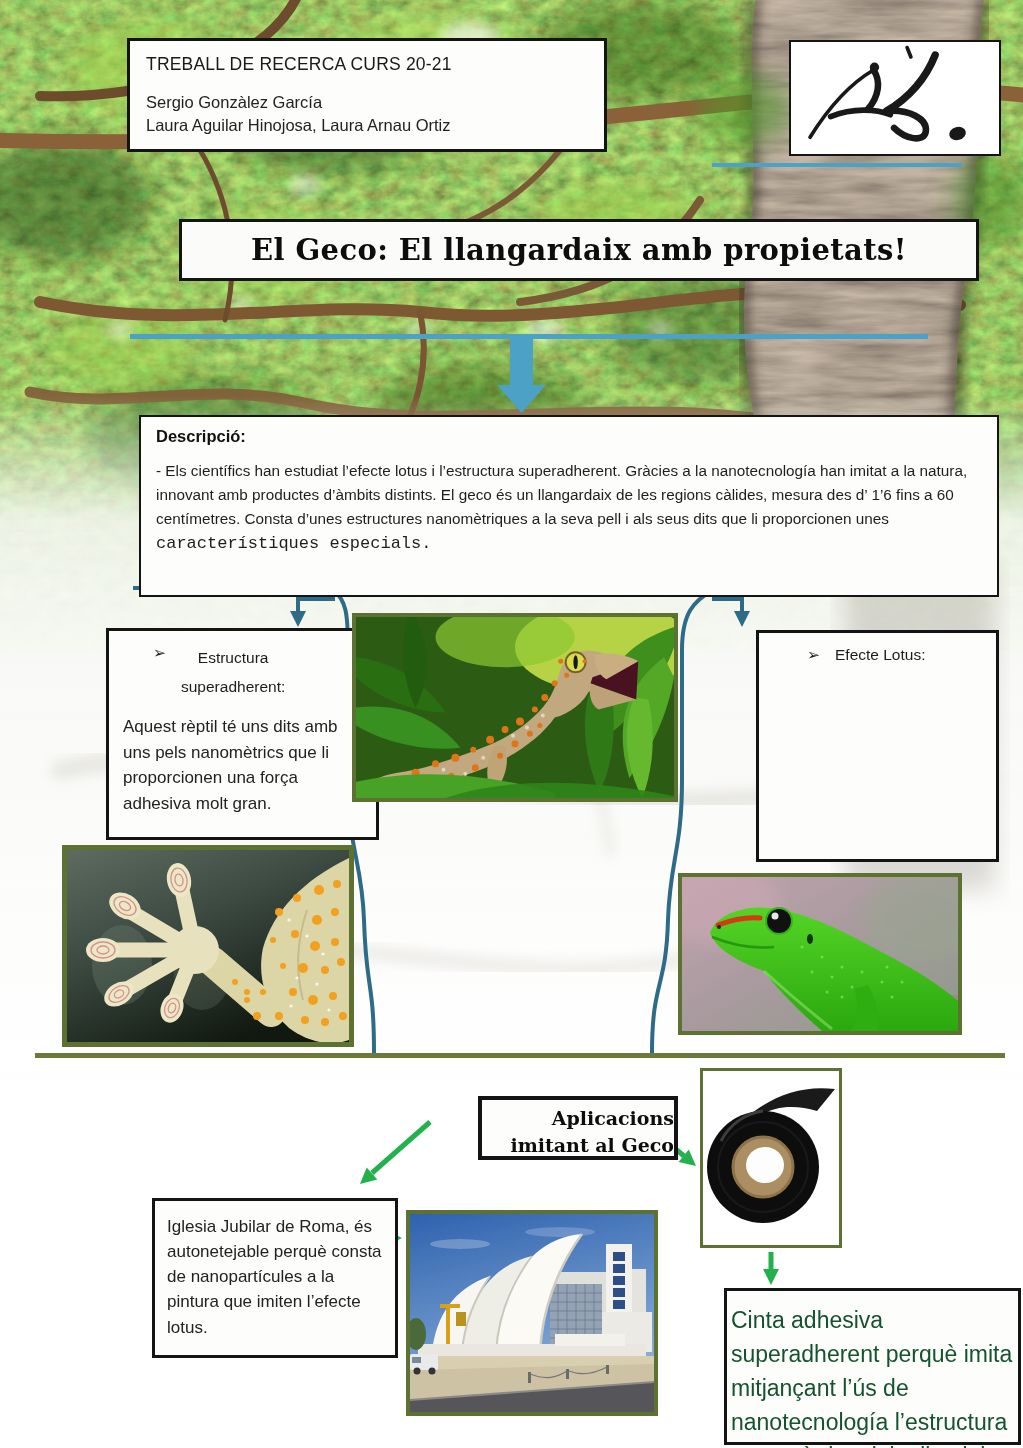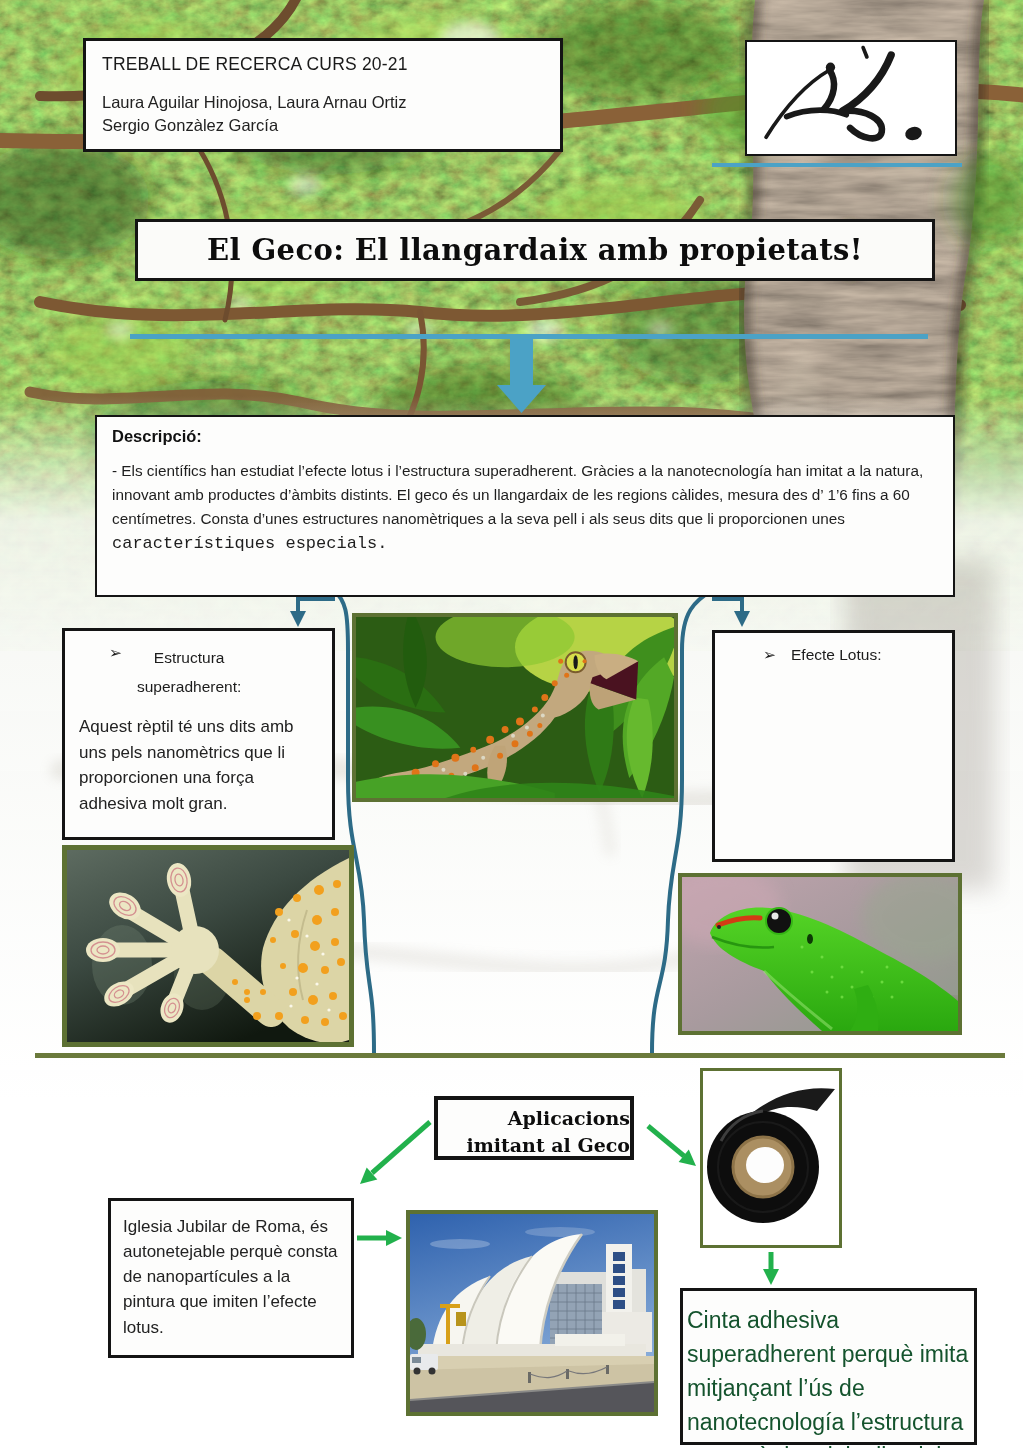--- a/index.html
+++ b/index.html
@@ -1,21 +1,21 @@
 <!DOCTYPE html>
 <html style="--accent-blue: #4ba2c6; --connector-teal: #2d6b87; --arrow-green: #22b14c; --frame-olive: #5d7133; --divider-olive: #6b7a3c;"><head>
 <meta charset="utf-8">
 <style>
   * { margin:0; padding:0; box-sizing:border-box; }
   html,body { background:#ffffff; }
   body { font-family:"Liberation Sans", sans-serif; color:#1c1c1c; }
   .poster { position:relative; width:1023px; height:1448px; margin:0 auto; background:#ffffff; overflow:hidden; }
   .bg, .overlay { position:absolute; left:0; top:0; pointer-events:none; }
 
-  .box { position:absolute; background:#fdfdfc; border:3px solid #141414; }
+  .box { position:absolute; background:#fdfdfc; border:3px solid #141414;margin-left:44px; }
 
   .header-box { left:83px; top:38px; width:480px; height:114px; padding:13px 16px; }
   .project-title { font-size:17.5px; color:#1a1a1a; letter-spacing:.2px; }
   .authors { margin-top:16px; font-size:16.5px; line-height:1.42; color:#222; }
   .authors span { display:block; }
 
   .logo-box { left:745px; top:40px; width:212px; height:116px; border-width:2px; background:#ffffff; }
   .logo-box svg { display:block; width:100%; height:100%; }
   .logo-underline { position:absolute; left:712px; top:163px; width:250px; height:4px; background:var(--accent-blue,#4ba2c6); }
 
@@ -171,22 +171,22 @@
     <polygon points="696,1166 678.6,1161.9 688.8,1149.6" class="ghead"></polygon>
     <line x1="357" y1="1238" x2="388" y2="1238" class="garrow"></line>
     <polygon points="402,1238 386,1230 386,1246" class="ghead"></polygon>
     <line x1="771" y1="1252" x2="771" y2="1272" class="garrow"></line>
     <polygon points="771,1285 763,1269 779,1269" class="ghead"></polygon>
   </svg>
 
   <div class="box header-box">
     <div class="project-title">TREBALL DE RECERCA CURS 20-21</div>
     <div class="authors">
+      <span>Sergio Gonzàlez García</span>
       <span>Laura Aguilar Hinojosa, Laura Arnau Ortiz</span>
-      <span>Sergio Gonzàlez García</span>
     </div>
   </div>
 
   <div class="box logo-box">
     <svg viewBox="0 0 210 120" preserveAspectRatio="xMidYMid meet" aria-hidden="true">
       <g stroke="#191919" fill="none" stroke-linecap="round">
         <path d="M14,102 C34,70 58,44 82,30" stroke-width="4"></path>
         <path d="M82,30 C90,42 88,58 76,72" stroke-width="7"></path>
         <circle cx="83" cy="27" r="5" fill="#191919" stroke="none"></circle>
         <path d="M36,80 C60,70 86,72 100,78" stroke-width="6"></path>

